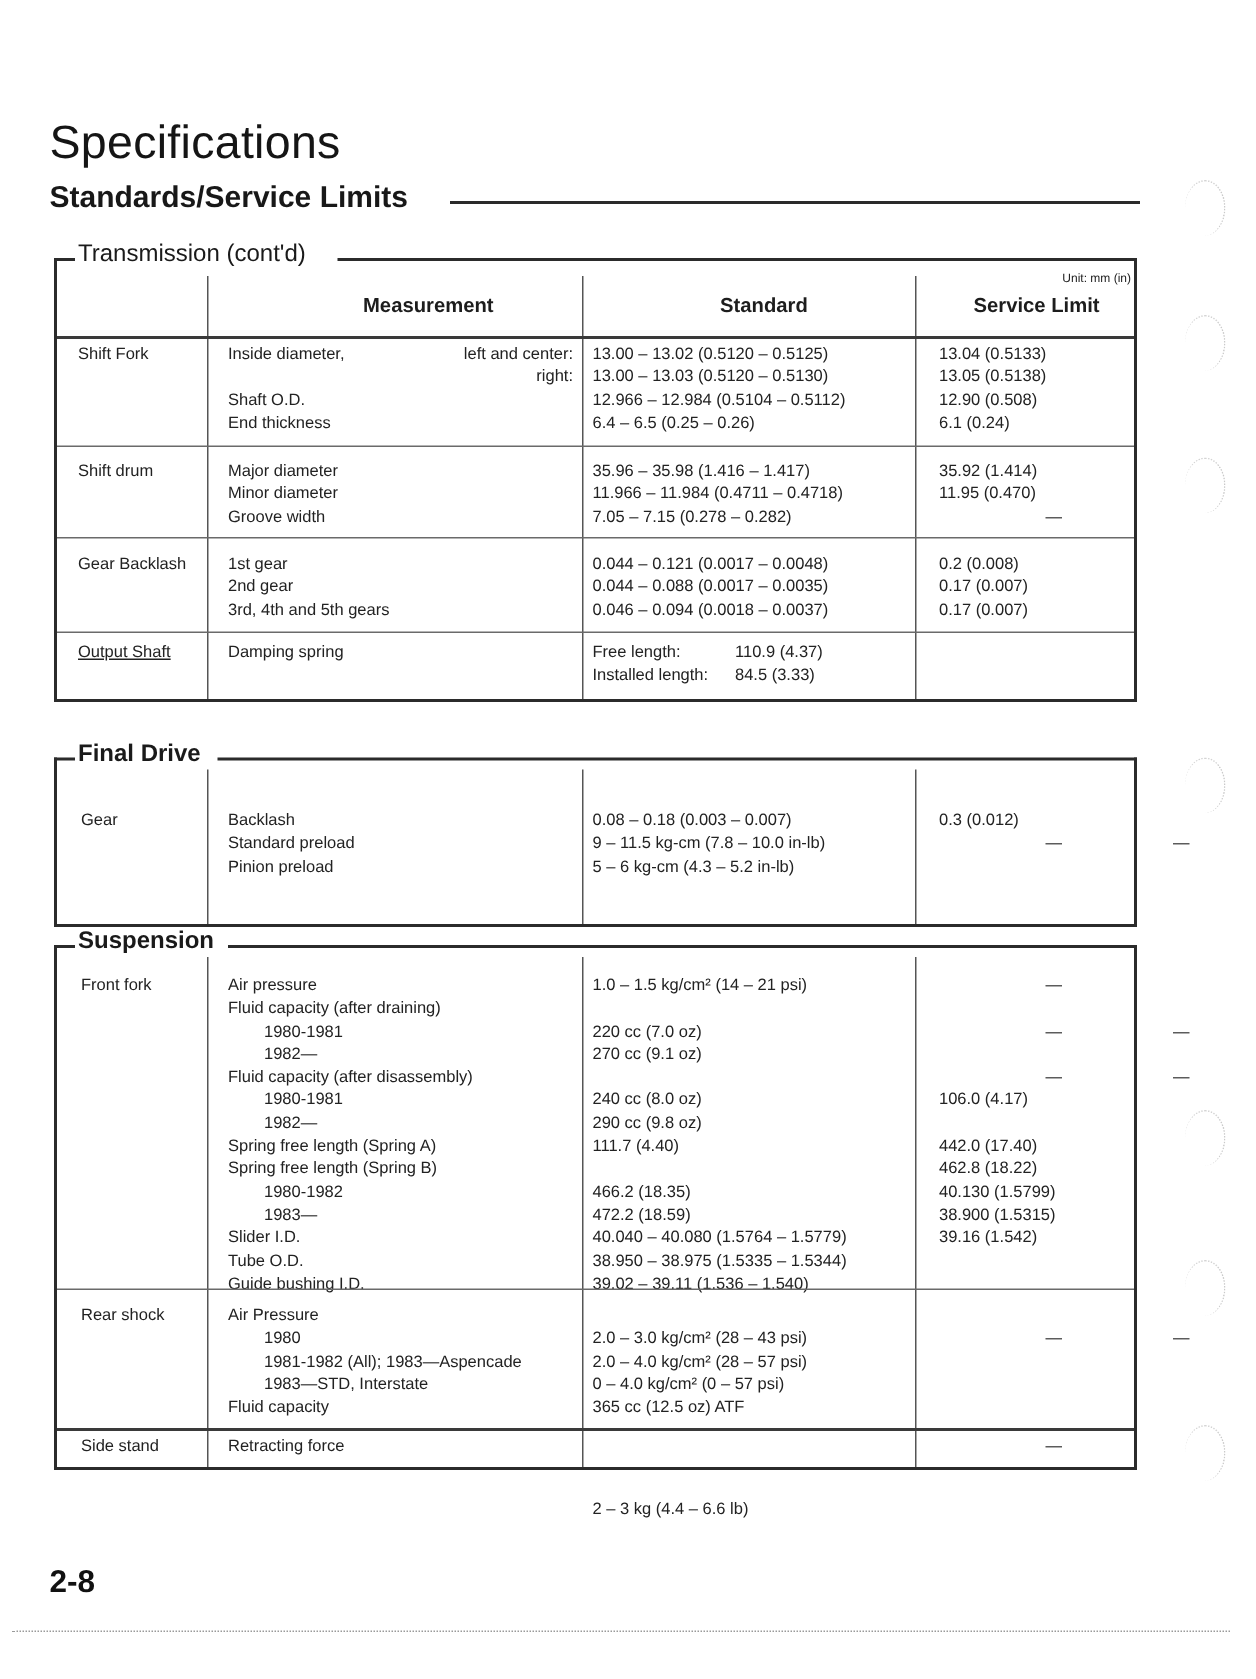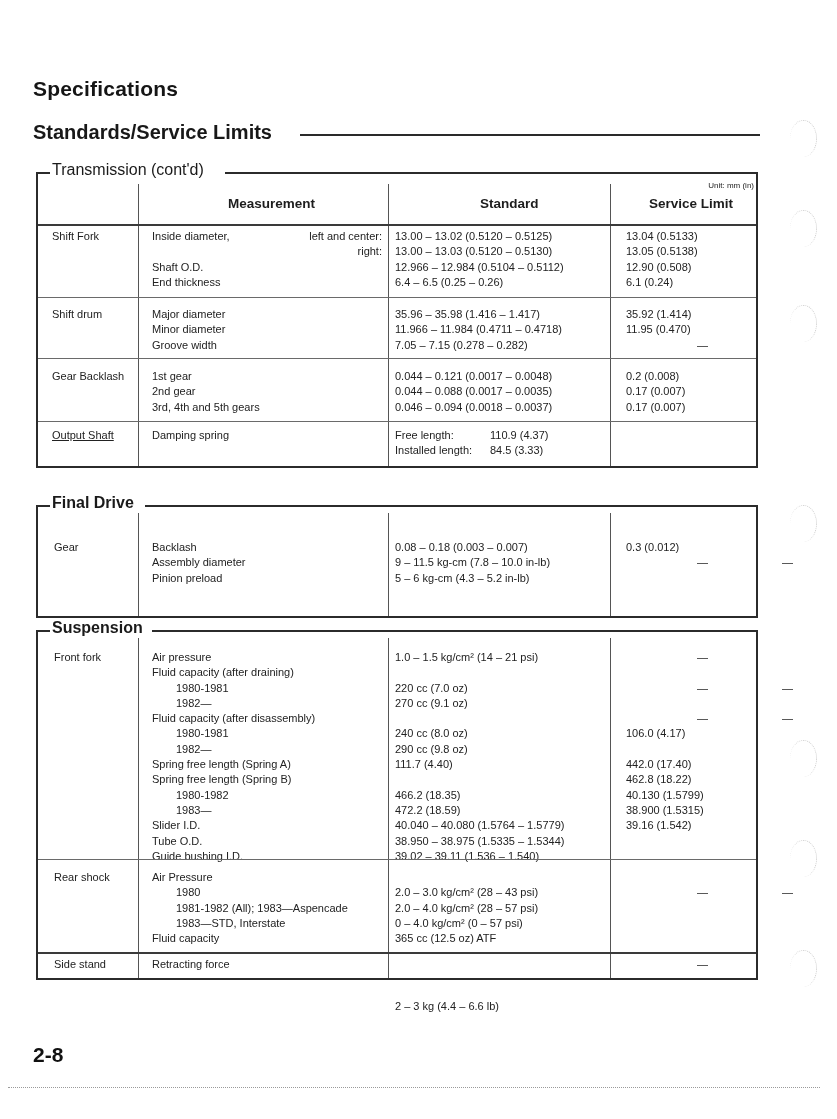--- a/index.html
+++ b/index.html
@@ -1,21 +1,21 @@
 <!DOCTYPE html>
 <html><head>
 <meta charset="utf-8">
 <style>
   html, body { margin: 0; padding: 0; }
   body {
     width: 837px; height: 1119px; background: #ffffff; position: relative;
     font-family: "Liberation Sans", sans-serif; color: #1c1c1c; overflow: hidden;
   }
   .abs { position: absolute; }
-  .page-title { left: 33px; top: 77px; font-size: 21px; font-weight: bold; letter-spacing: 0.2px; color: #151515; }
+  .page-title { left: 33px; top: 77px; font-size: 31px; font-weight: normal; letter-spacing: 0.2px; color: #151515; }
   .section-title { left: 33px; top: 121px; font-size: 20px; font-weight: bold; color: #181818; white-space: nowrap; }
   .section-rule { left: 300px; top: 134px; width: 460px; height: 2px; background: #2a2a2a; }
 
   .box { position: absolute; left: 36px; width: 722px; border-left: 2px solid #2b2b2b; border-right: 2px solid #2b2b2b; border-bottom: 2px solid #2b2b2b; box-sizing: border-box; }
   .box-topline { position: absolute; height: 2px; background: #2b2b2b; }
   .box-caption { position: absolute; font-weight: bold; font-size: 16px; background: #fff; padding: 0 4px 0 2px; white-space: nowrap; color: #1a1a1a; }
   .box-caption.light { font-weight: normal; font-size: 16px; }
   .tick { position: absolute; height: 2px; width: 14px; background: #2b2b2b; }
 
   .vline { position: absolute; width: 1px; background: #555; }
@@ -53,21 +53,21 @@
   <div class="tick" style="left:36px;top:172px;"></div>
   <div class="box-caption light" style="left:50px;top:161px;">Transmission (cont'd)</div>
   <div class="box-topline" style="left:225px;top:172px;width:533px;"></div>
   <div class="box" style="top:172px;height:296px;">
 
     <div class="vline" style="left:100px;top:12px;bottom:0;"></div>
     <div class="vline" style="left:350px;top:12px;bottom:0;"></div>
     <div class="vline" style="left:572px;top:12px;bottom:0;"></div>
 
     <div class="unit" style="right:2px;top:9px;">Unit: mm (in)</div>
-    <div class="hdr" style="left:190px;top:24px;">Measurement</div>
+    <div class="hdr" style="left:204px;top:24px;">Measurement</div>
     <div class="hdr" style="left:442px;top:24px;">Standard</div>
     <div class="hdr" style="left:611px;top:24px;">Service Limit</div>
     <div class="hline dark" style="top:52px;"></div>
 
     <div>
       <div class="cell" style="left:14px;top:57px;">Shift Fork</div>
       <div class="cell" style="left:114px;top:57px;">
         <span class="line">Inside diameter,</span>
         <span class="line"></span>
         <span class="line">Shaft O.D.</span>
@@ -152,21 +152,21 @@
   <div class="box-caption" style="left:50px;top:494px;">Final Drive</div>
   <div class="box-topline" style="left:145px;top:505px;width:613px;"></div>
   <div class="box" style="top:505px;height:113px;">
     <div class="vline" style="left:100px;top:8px;bottom:0;"></div>
     <div class="vline" style="left:350px;top:8px;bottom:0;"></div>
     <div class="vline" style="left:572px;top:8px;bottom:0;"></div>
     <div>
       <div class="cell" style="left:16px;top:35px;">Gear</div>
       <div class="cell" style="left:114px;top:35px;">
         <span class="line">Backlash</span>
-        <span class="line">Assembly diameter</span>
+        <span class="line">Standard preload</span>
         <span class="line">Pinion preload</span>
       </div>
       <div class="cell" style="left:357px;top:35px;">
         <span class="line">0.08 – 0.18 (0.003 – 0.007)</span>
         <span class="line">9 – 11.5 kg-cm (7.8 – 10.0 in-lb)</span>
         <span class="line">5 – 6 kg-cm (4.3 – 5.2 in-lb)</span>
       </div>
       <div class="cell" style="left:588px;top:35px;">
         <span class="line">0.3 (0.012)</span>
         <span class="line dash">—</span>

